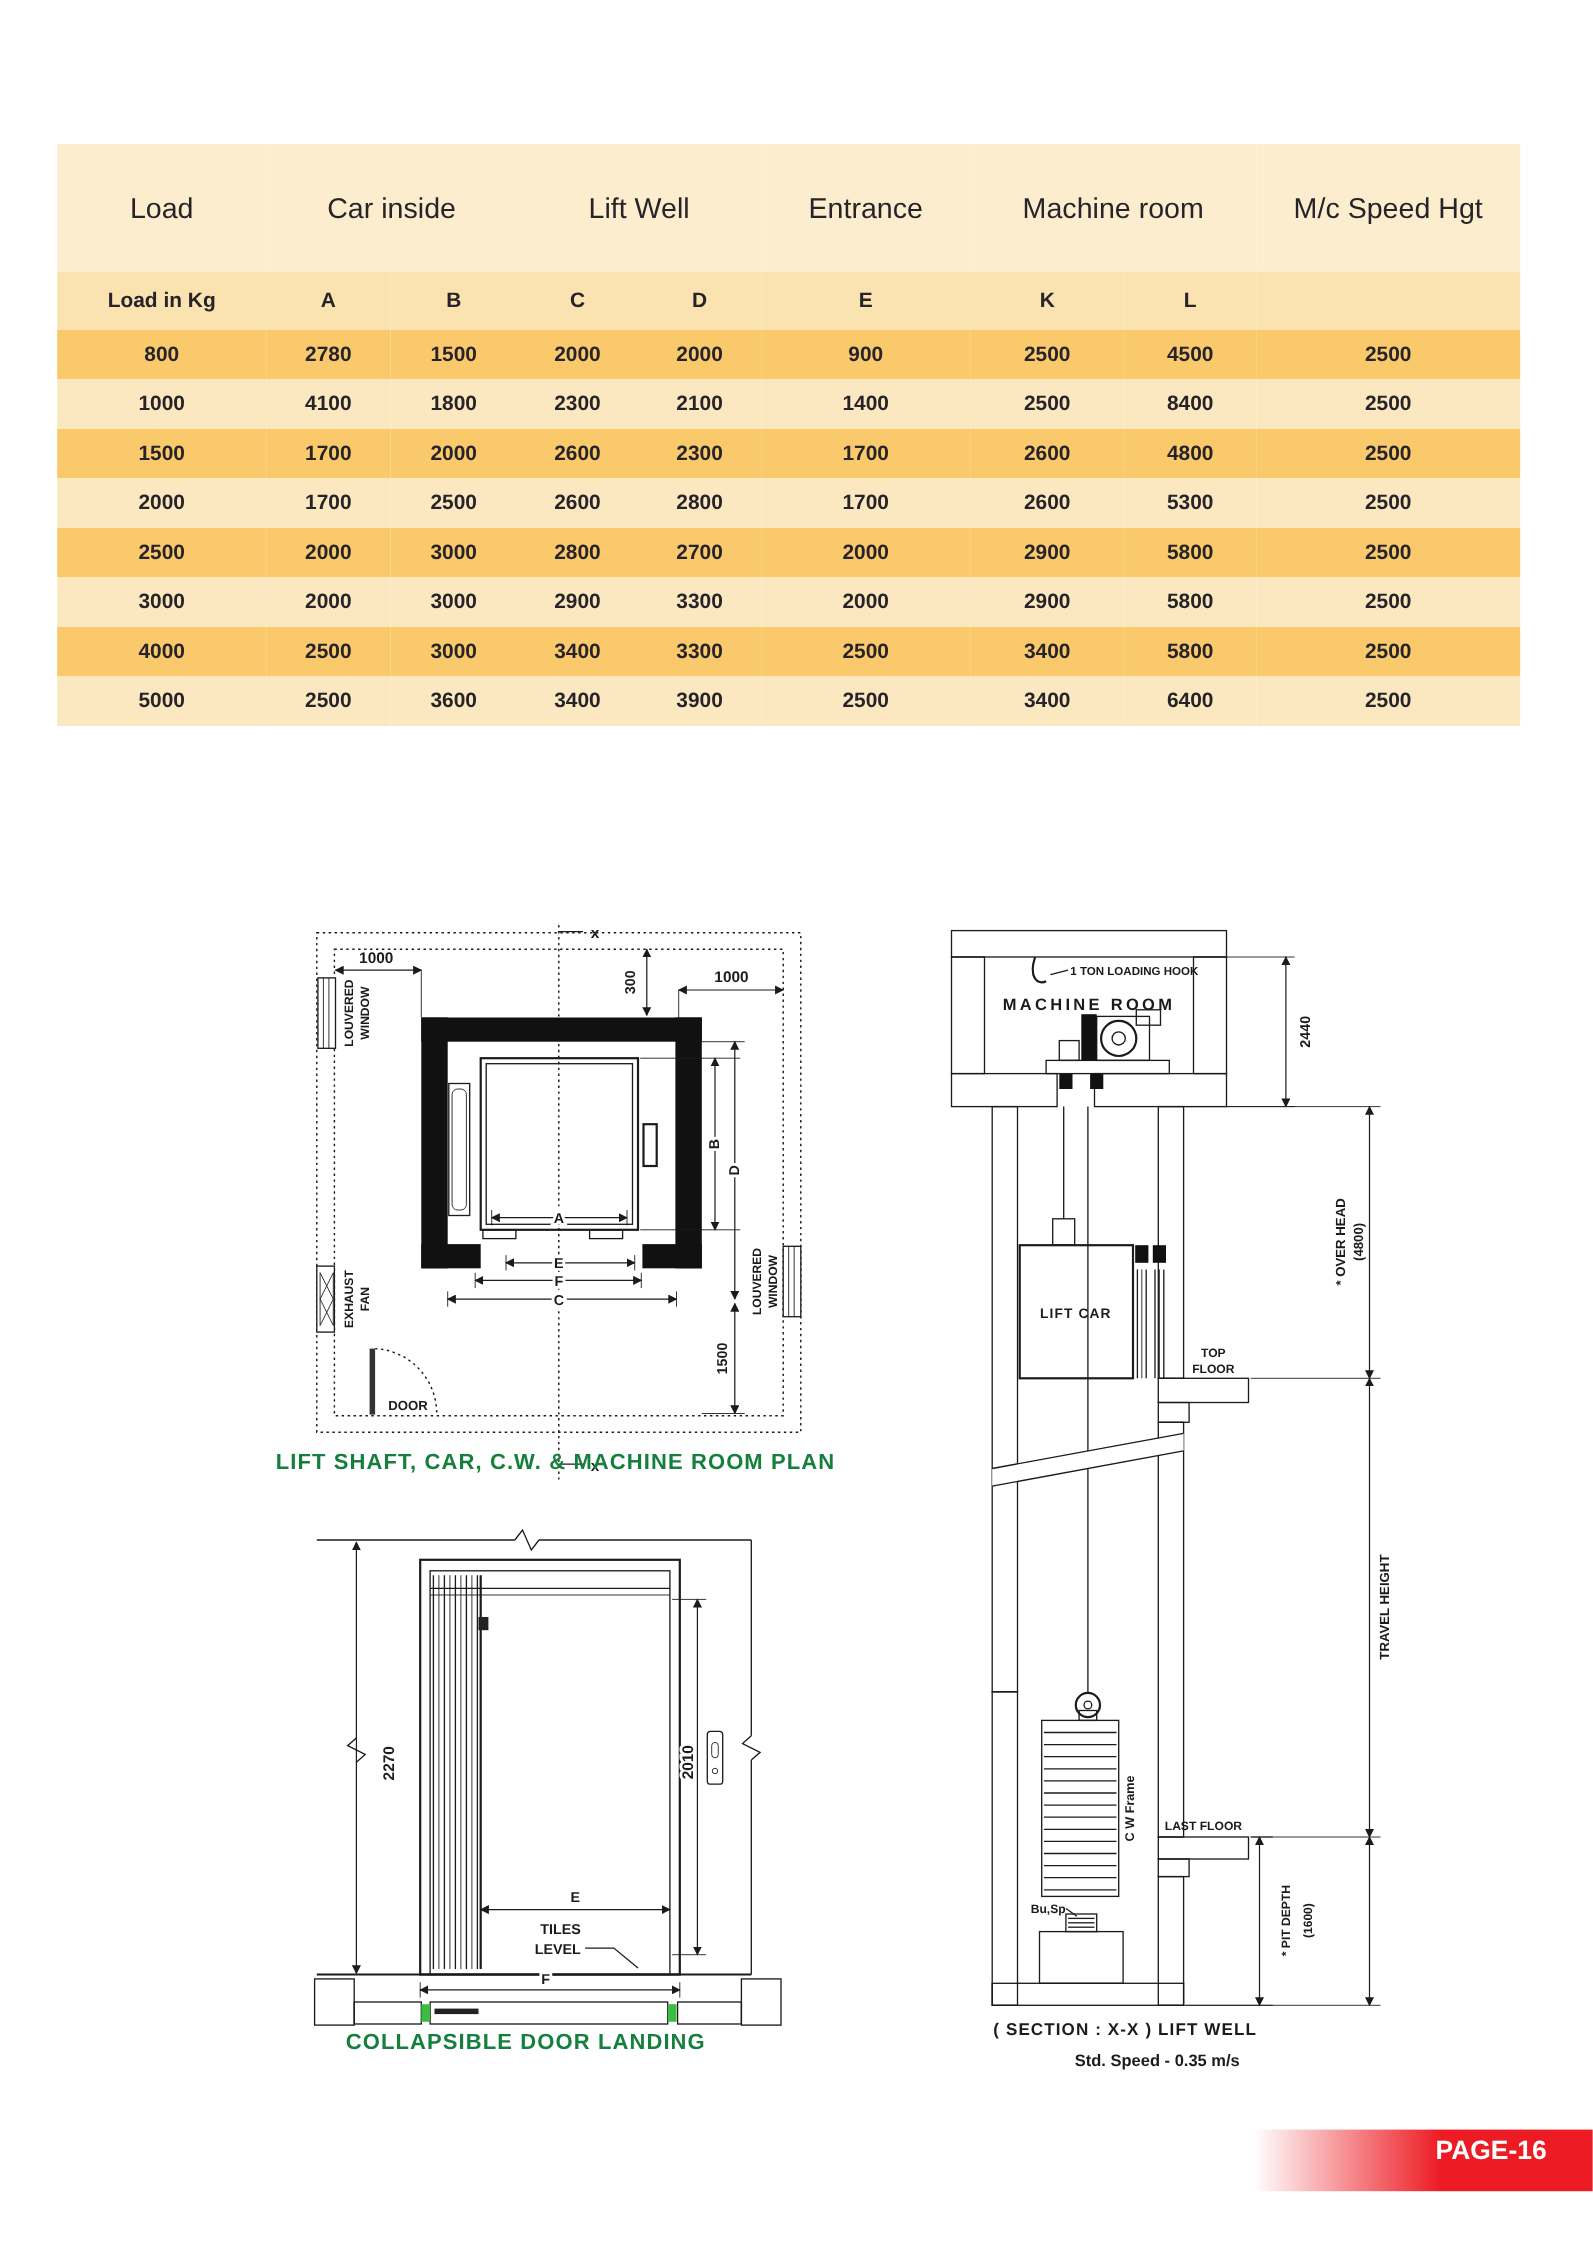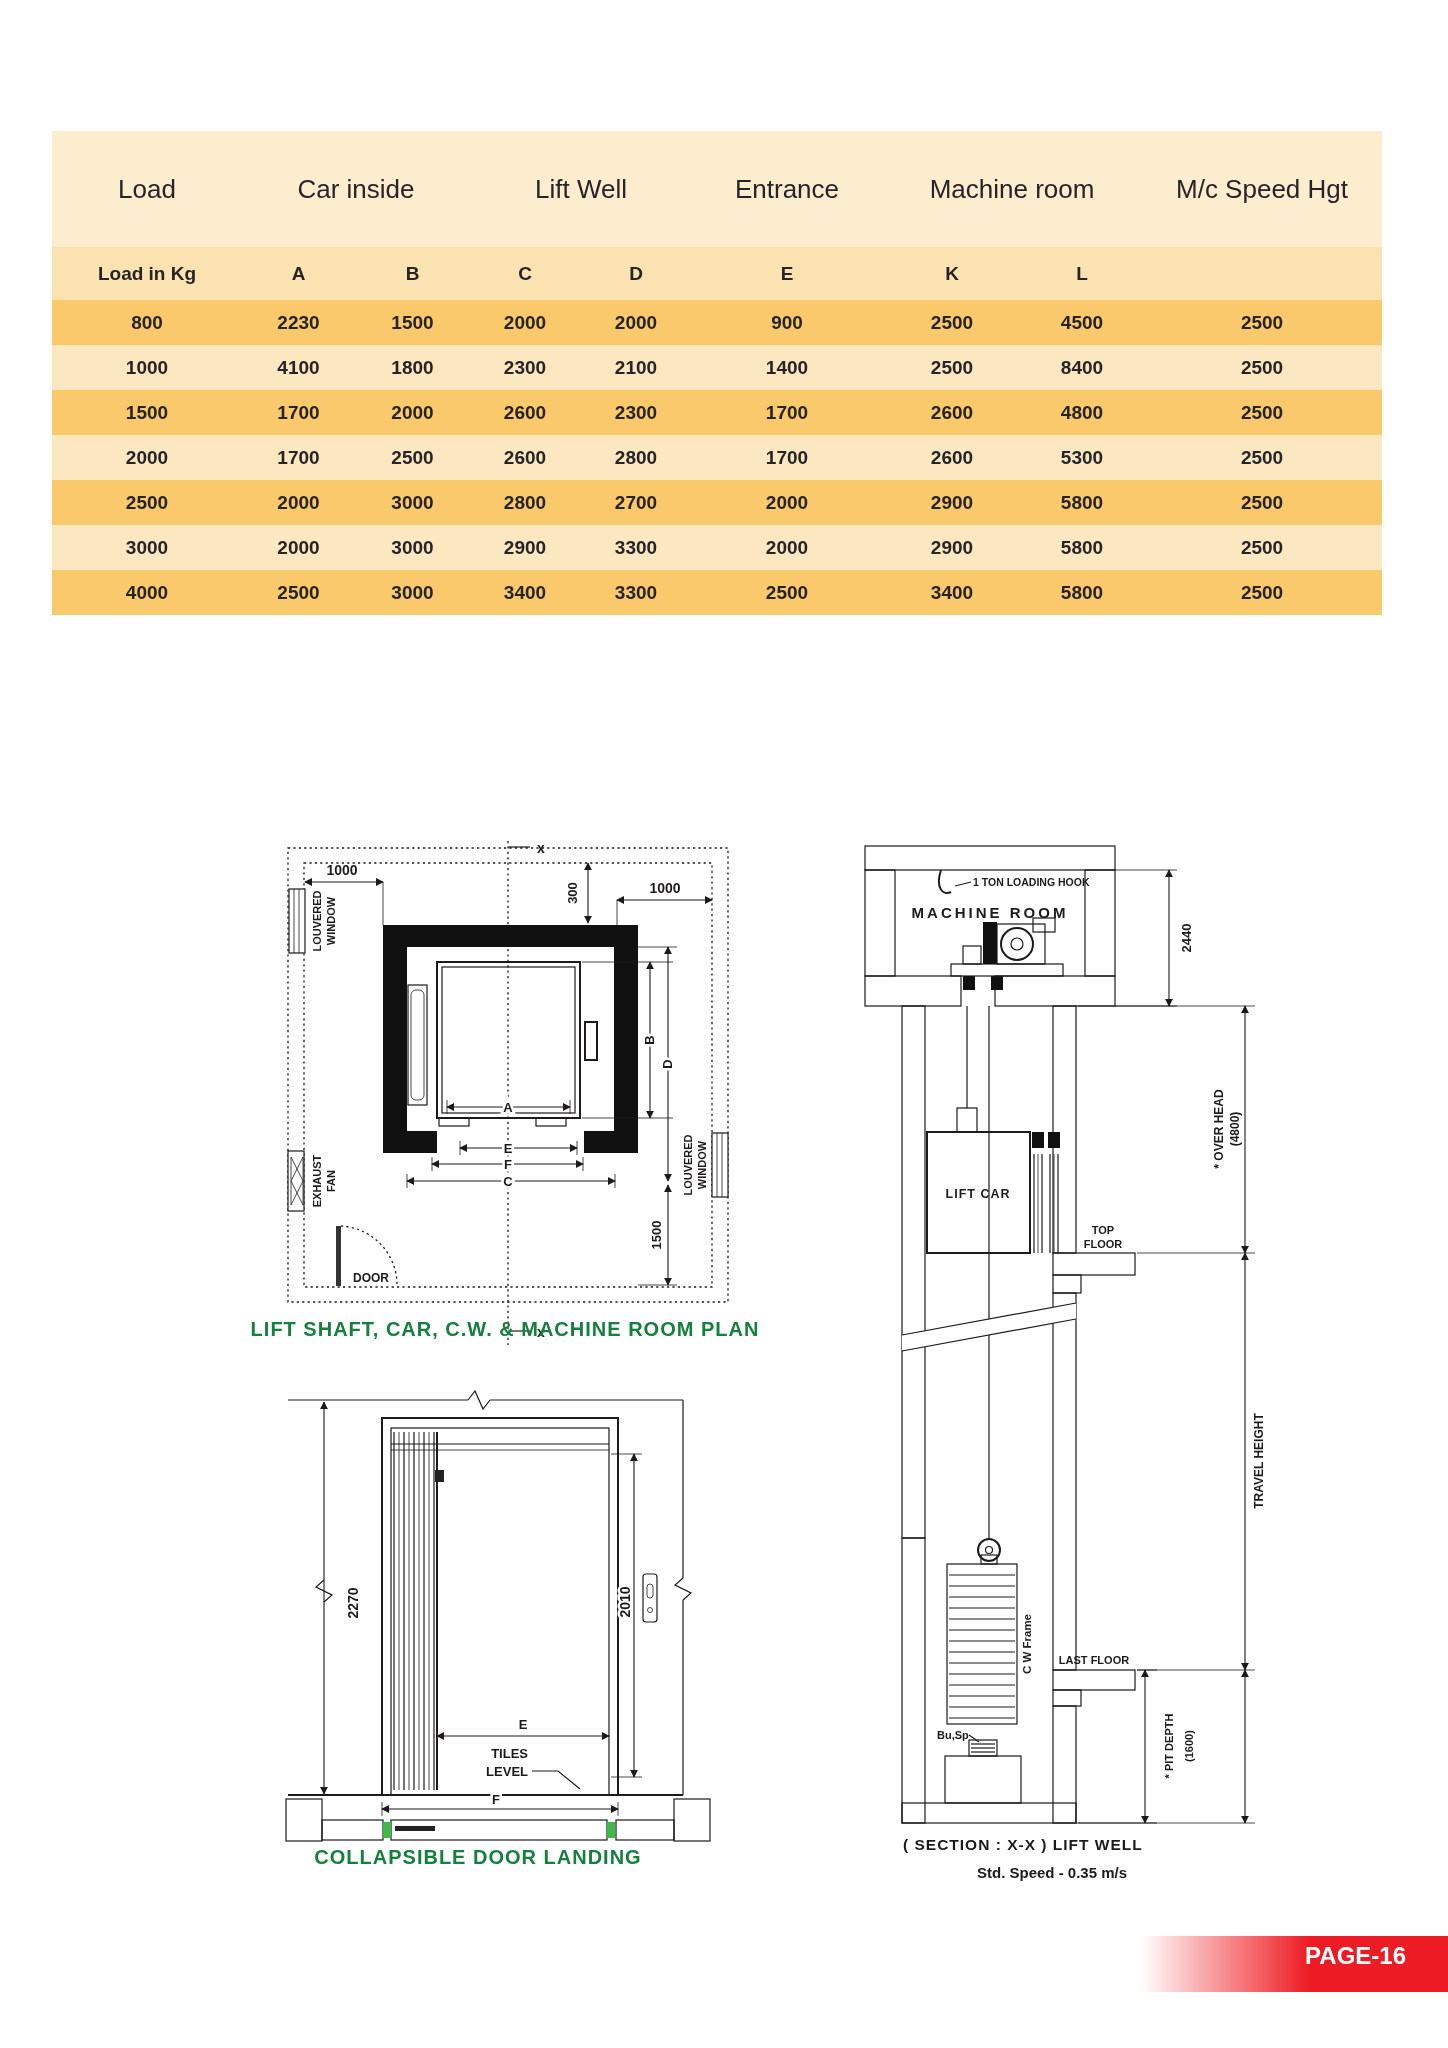--- a/index.html
+++ b/index.html
@@ -72,21 +72,21 @@
           <td>D</td>
           <td>E</td>
           <td>K</td>
           <td>L</td>
           <td></td>
         </tr>
     </thead>
     <tbody id="spec-body">
         <tr class="dark">
           <td>800</td>
-          <td>2230</td>
+          <td>2780</td>
           <td>1500</td>
           <td>2000</td>
           <td>2000</td>
           <td>900</td>
           <td>2500</td>
           <td>4500</td>
           <td>2500</td>
         </tr>
         <tr class="light">
           <td>1000</td>
@@ -145,20 +145,31 @@
         </tr>
         <tr class="dark">
           <td>4000</td>
           <td>2500</td>
           <td>3000</td>
           <td>3400</td>
           <td>3300</td>
           <td>2500</td>
           <td>3400</td>
           <td>5800</td>
+          <td>2500</td>
+        </tr>
+        <tr class="light">
+          <td>5000</td>
+          <td>2500</td>
+          <td>3600</td>
+          <td>3400</td>
+          <td>3900</td>
+          <td>2500</td>
+          <td>3400</td>
+          <td>6400</td>
           <td>2500</td>
         </tr>
       </tbody>
   </table>
 </div>
 
 <svg class="abs" style="left:225px;top:833px" width="560" height="520" viewBox="0 0 560 520">
   <defs>
     <marker id="arrP" viewBox="0 0 10 10" refX="9" refY="5" markerWidth="7.5" markerHeight="7.5" orient="auto-start-reverse">
       <path d="M0,0L10,5L0,10z" fill="#1c1a1b"></path>

